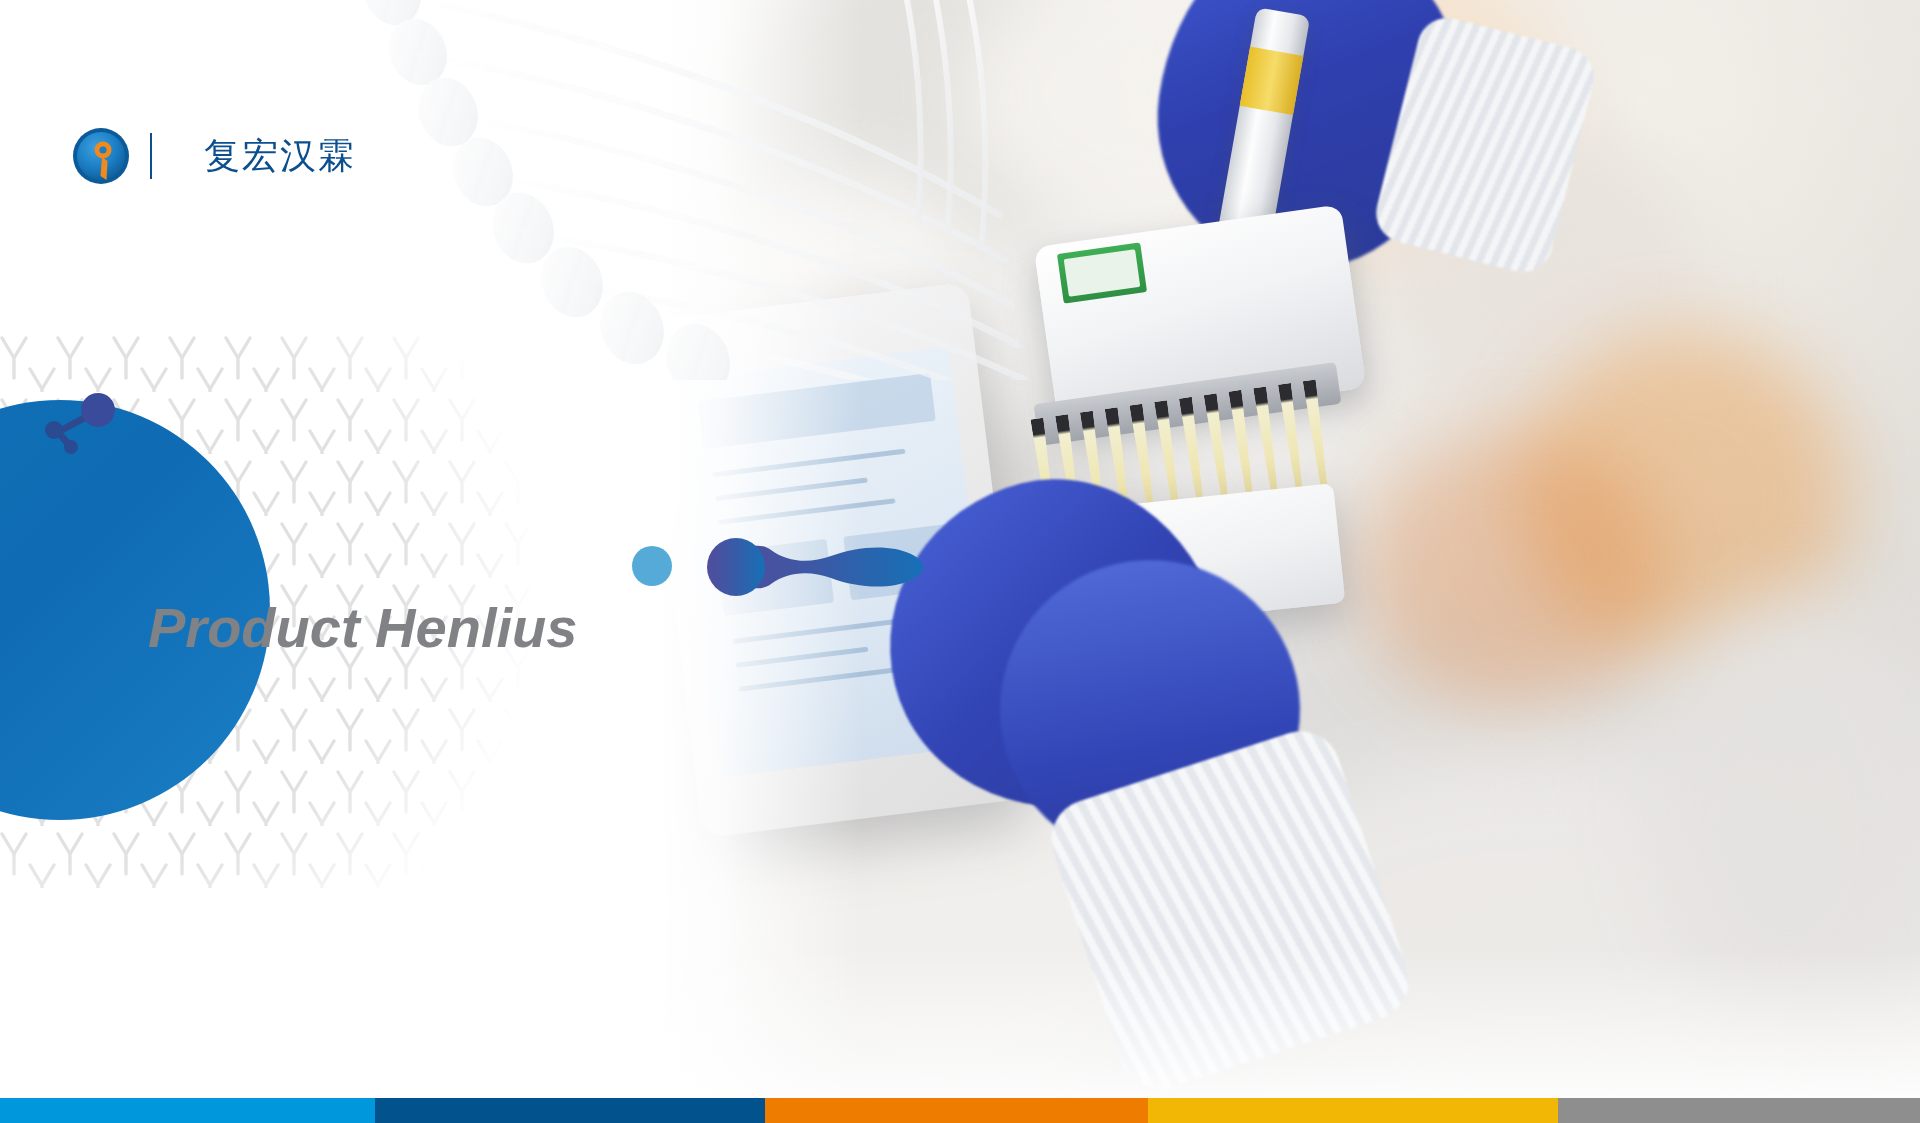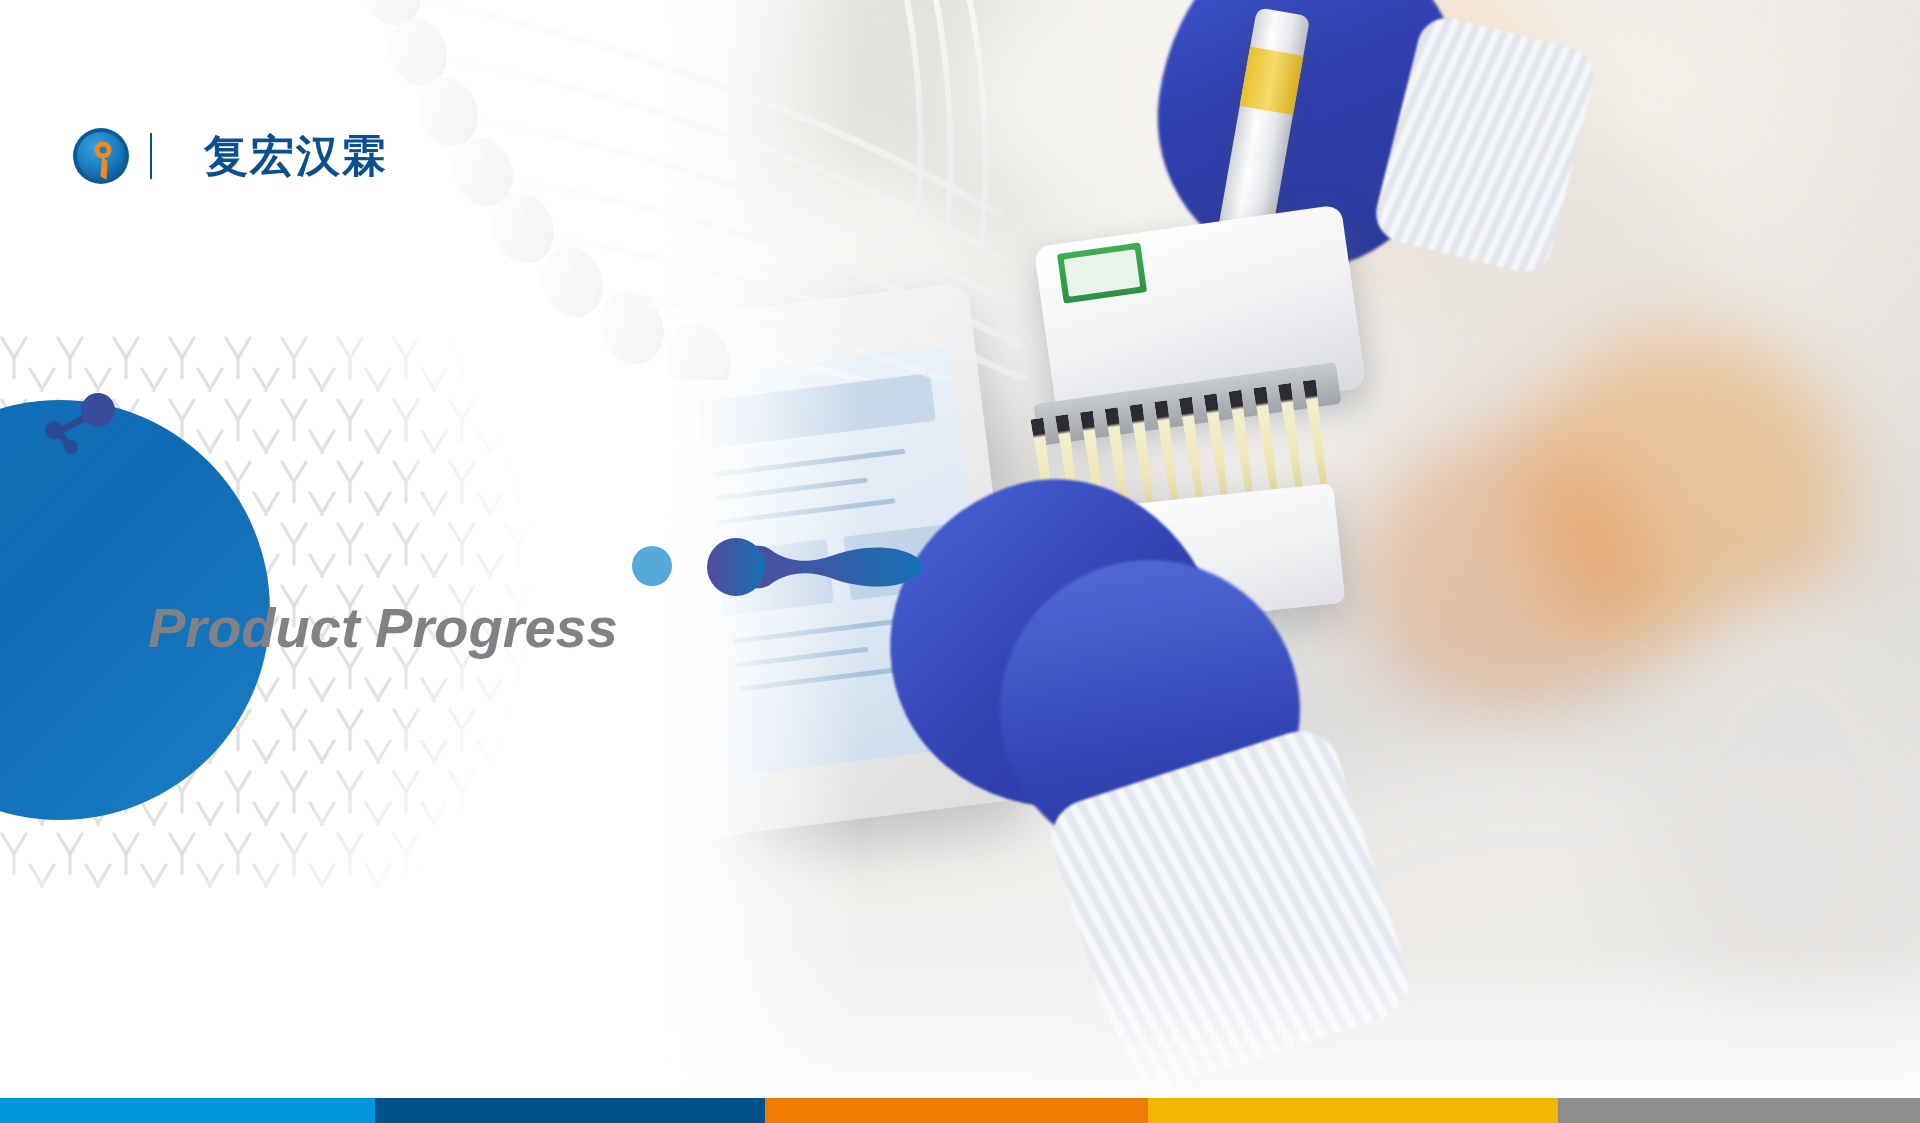--- a/index.html
+++ b/index.html
@@ -172,21 +172,21 @@
   }
   .logo-mark{ width:58px; height:58px; flex:0 0 58px; }
   .logo-divider{
     width:2px; height:46px; background:#0b4f8f; margin:0 18px 0 20px; flex:0 0 2px;
   }
   .logo-en{
     font-size:50px; font-weight:bold; color:#0b4f8f;
     letter-spacing:-1px; line-height:1;
   }
   .logo-cn{
-    font-size:44px; font-weight:bold; color:#0b4f8f;
+    font-size:36px; font-weight:normal; color:#0b4f8f;
     margin-left:34px; letter-spacing:2px; line-height:1;
     font-family:"DejaVu Sans","Liberation Sans",sans-serif;
   }
 
   
   .title-cn{
     position:absolute; left:140px; top:394px;
     font-size:158px; font-weight:bold; color:#1189d4;
     letter-spacing:8px; line-height:1;
     font-family:"DejaVu Sans","Liberation Sans",sans-serif;
@@ -356,21 +356,21 @@
       <circle cx="29" cy="29" r="28" fill="#0b5a99"></circle>
       <circle cx="29" cy="29" r="24" fill="url(#lg)"></circle>
       <circle cx="31" cy="23" r="8.5" fill="#f08a1c"></circle>
       <path d="M30 30 L28.5 49 L34.5 53 L35.5 34 Z" fill="#f08a1c"></path>
       <circle cx="31" cy="23" r="3.6" fill="#1b7ec4"></circle>
     </svg>
     <div class="logo-divider" style="background: rgb(11, 79, 143);"></div>
     <div class="logo-cn" style="color: rgb(11, 79, 143);">复宏汉霖</div>
   </div>
 
-  <div class="title-en" style="color: rgb(128, 130, 133);">Product Progress</div>
+  <div class="title-en" style="color: rgb(128, 130, 133);">Product Henlius</div>
 
   <div class="bottom-bar">
     <div class="bar-seg" style="background: rgb(0, 151, 221); width: 375px;"></div>
     <div class="bar-seg" style="background: rgb(2, 82, 142); width: 390px;"></div>
     <div class="bar-seg" style="background: rgb(238, 124, 0); width: 383px;"></div>
     <div class="bar-seg" style="background: rgb(242, 183, 5); width: 410px;"></div>
     <div class="bar-seg" style="background: rgb(142, 142, 142); width: 362px;"></div>
   </div>
 
 </div>

